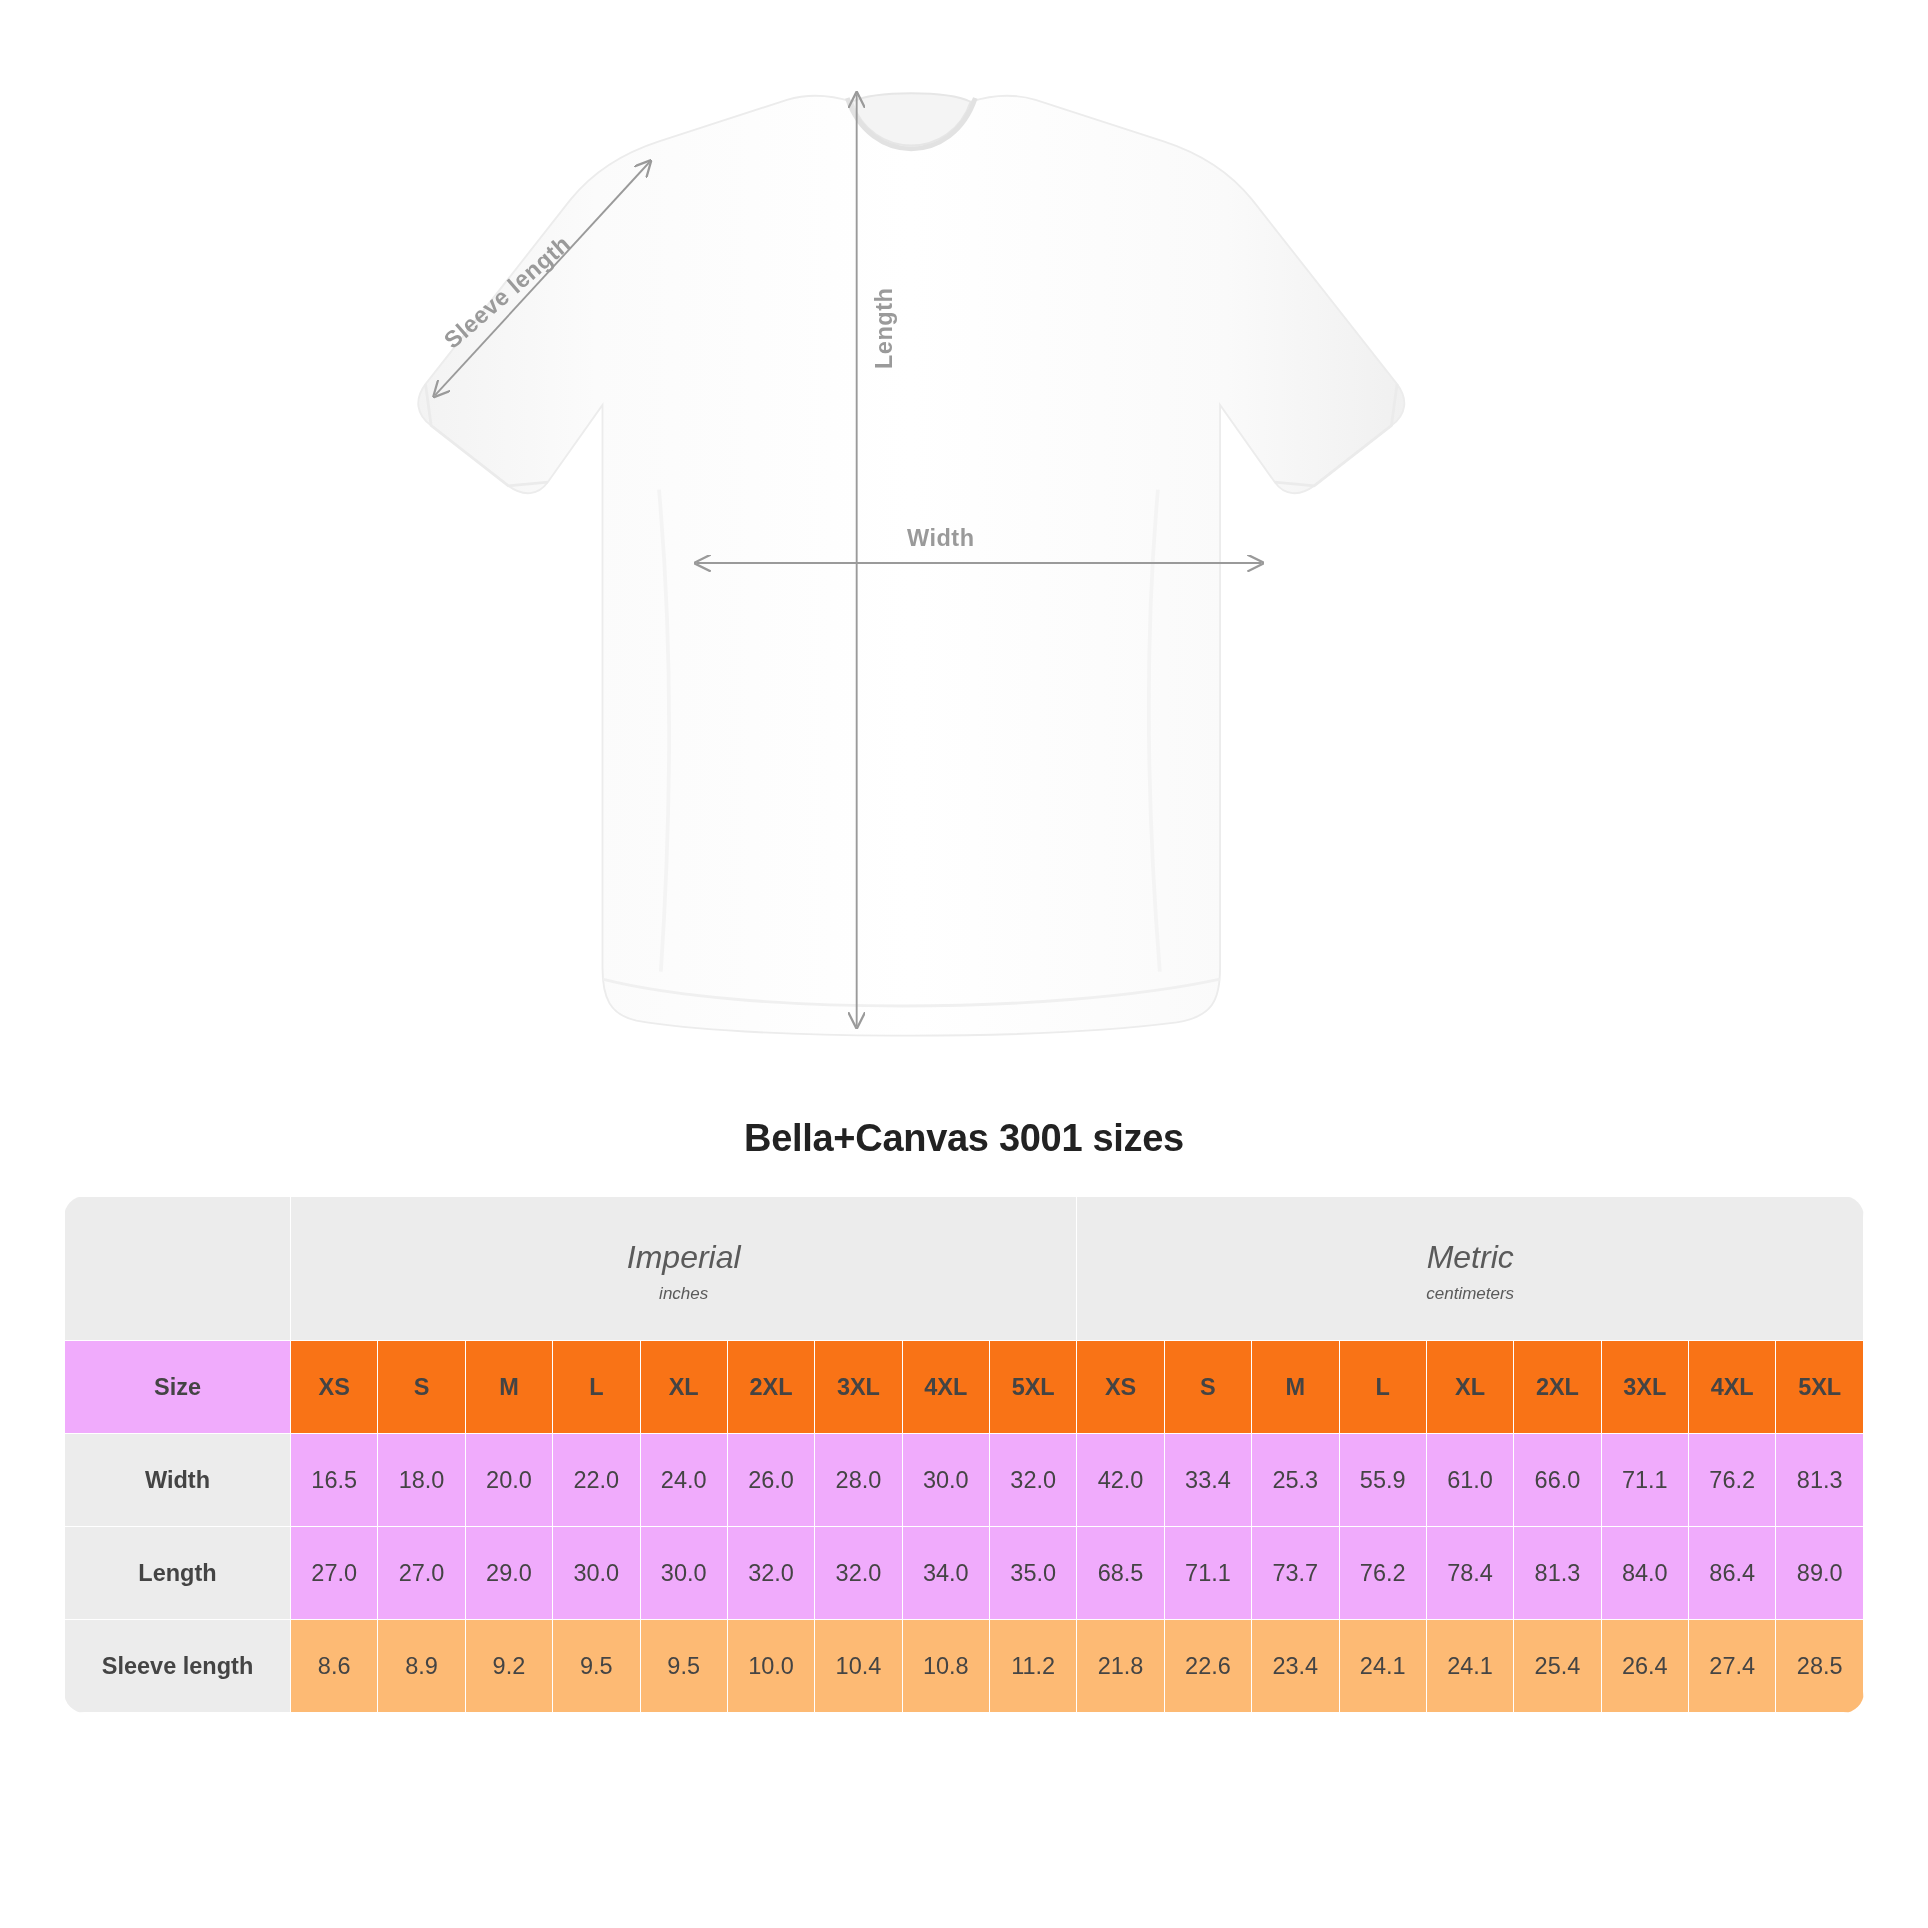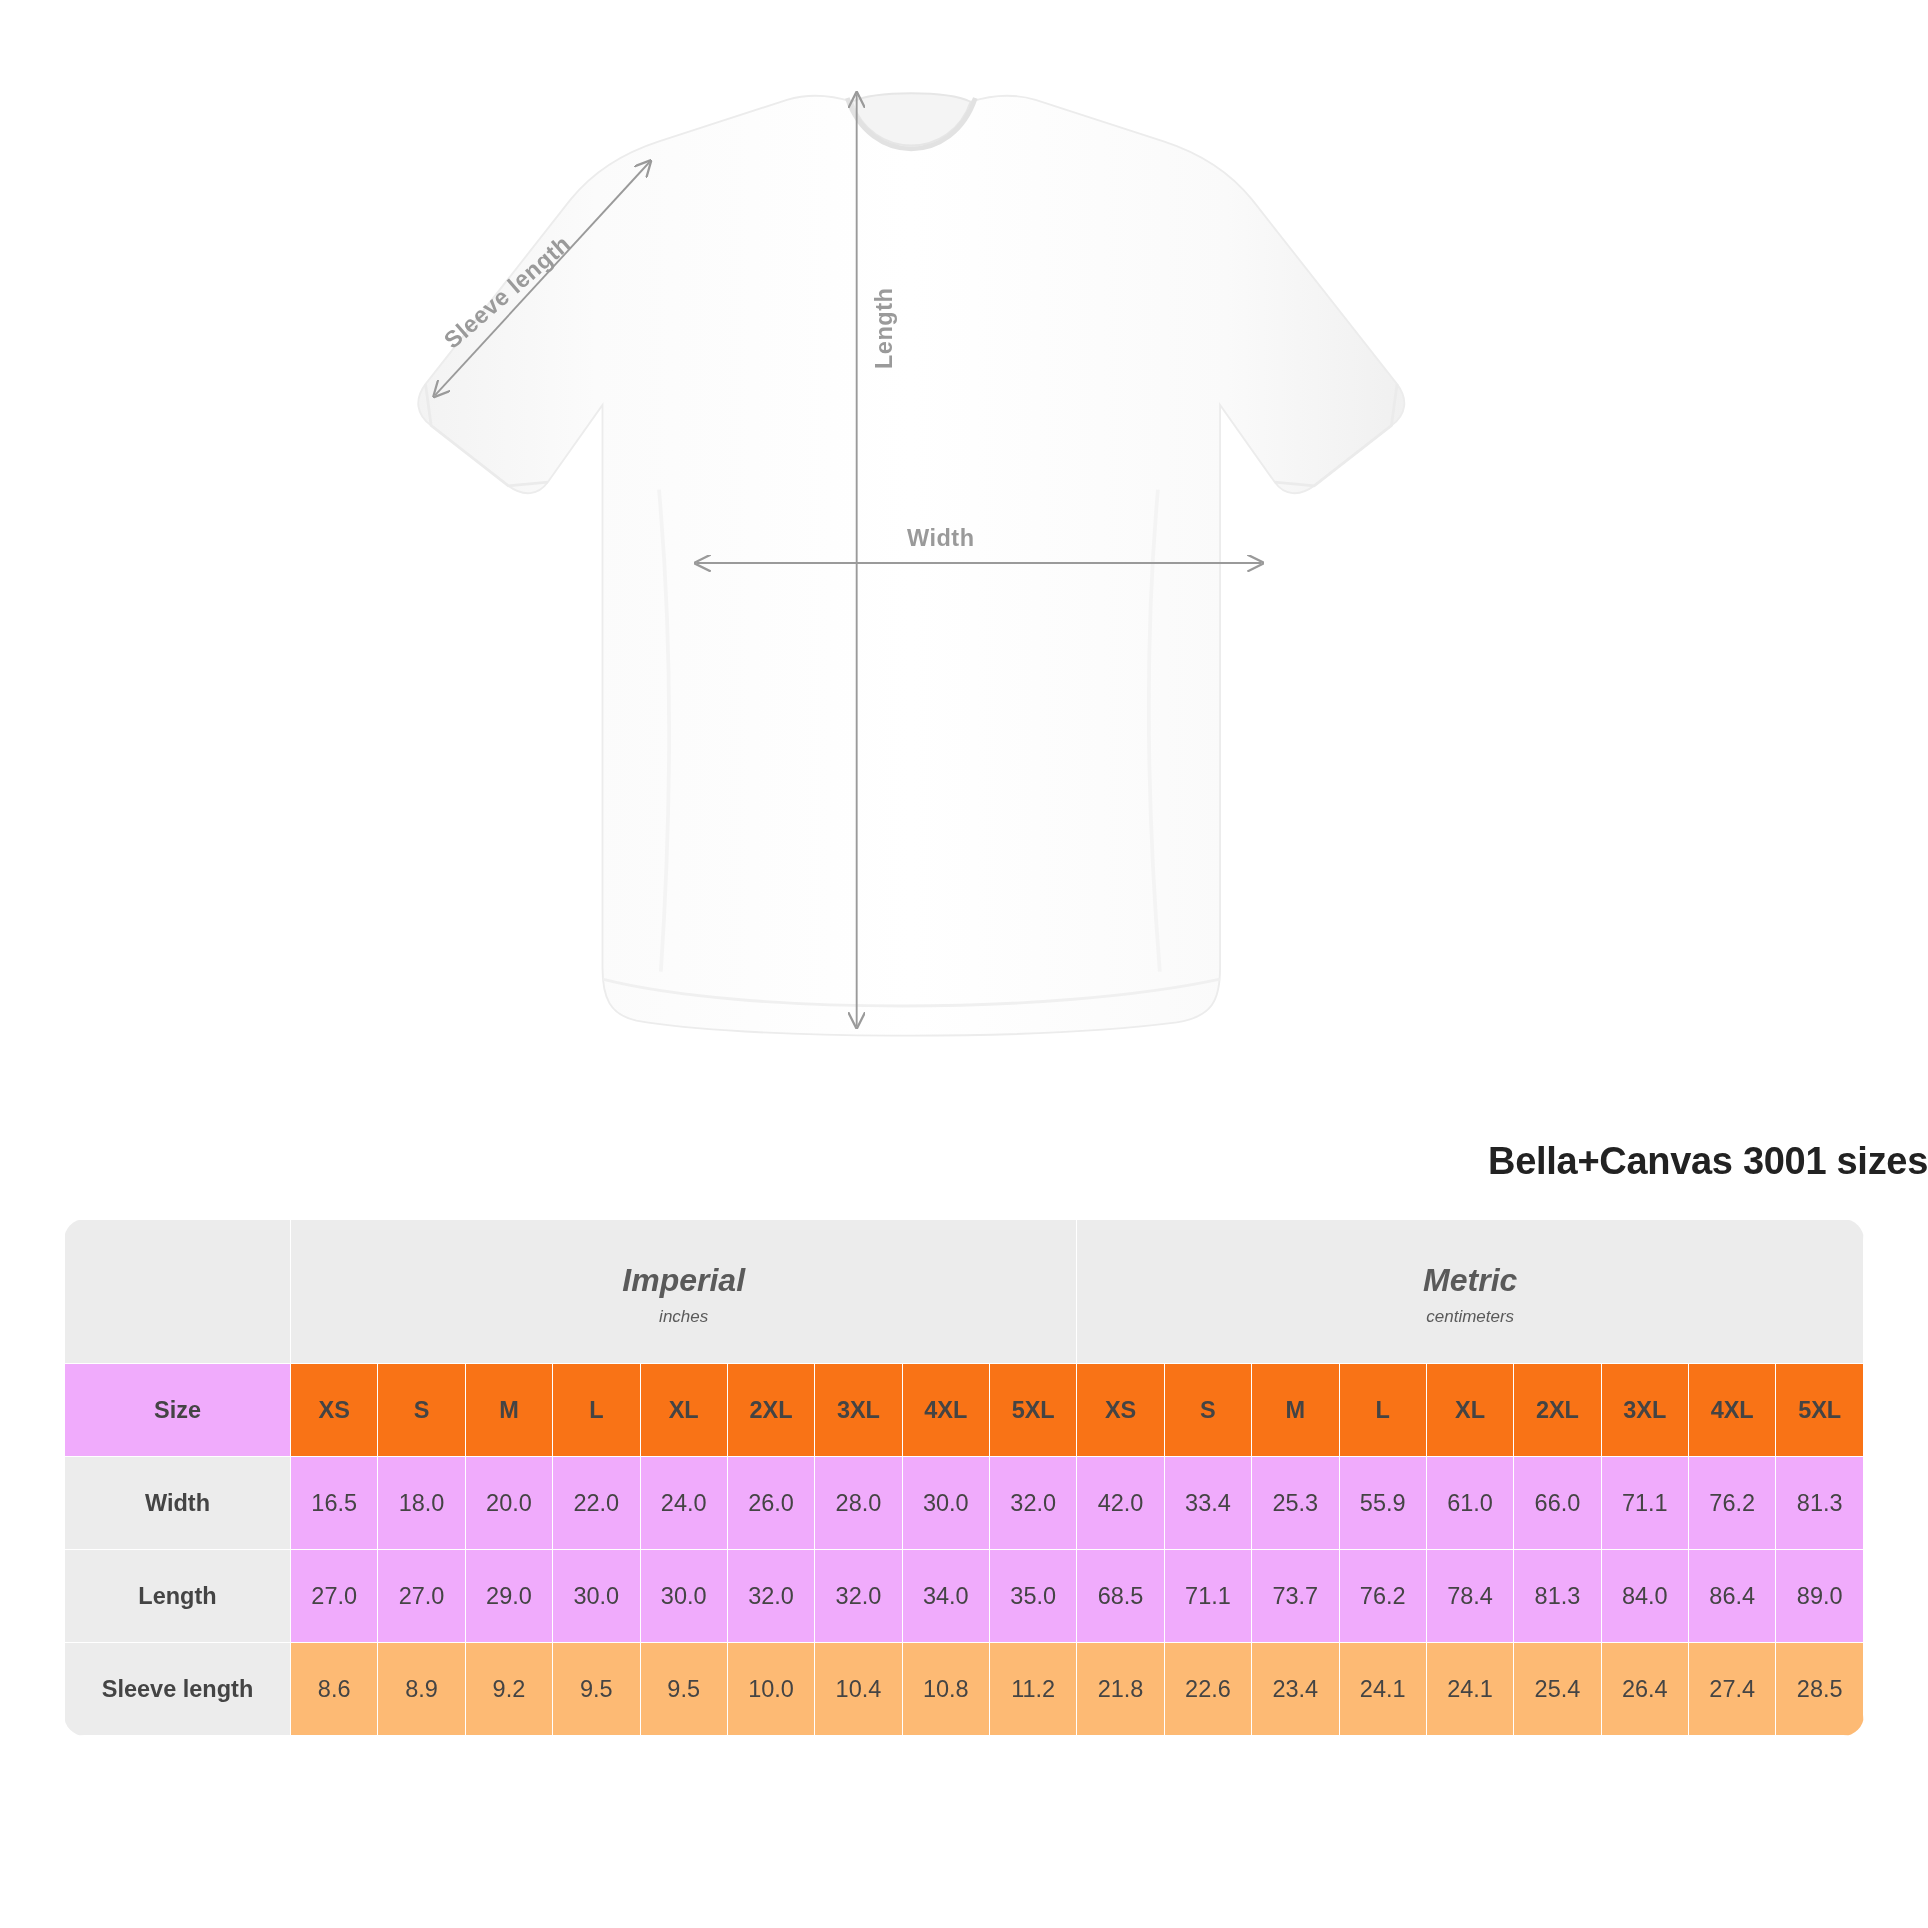--- a/index.html
+++ b/index.html
@@ -52,22 +52,22 @@
   }
   .dim-label.sleeve {
     left: 439px;
     top: 334px;
     transform: rotate(-41deg);
     transform-origin: left top;
   }
 
   
   .title-block {
-    text-align: right;
-    margin-top: 29px;
+    text-align: center;
+    margin-top: 6px;
   }
   .chart-title {
     font-size: 38px;
     font-weight: bold;
     color: #222222;
     letter-spacing: -0.3px;
   }
   .chart-note {
     margin-top: 13px;
     font-size: 21.7px;
@@ -95,21 +95,21 @@
     border: 0.9px solid #ffffff;
   }
   
   .unit-cell {
     background: #ececec;
     height: 143px;
     padding: 0;
   }
   .unit-name {
     font-size: 32px;
-    font-weight: bold;
+    font-weight: normal;
     font-style: italic;
     color: #5a5a5a;
     margin-top: 6px;
   }
   .unit-sub {
     font-size: 17px;
     font-style: italic;
     color: #5a5a5a;
     margin-top: 7.5px;
   }

